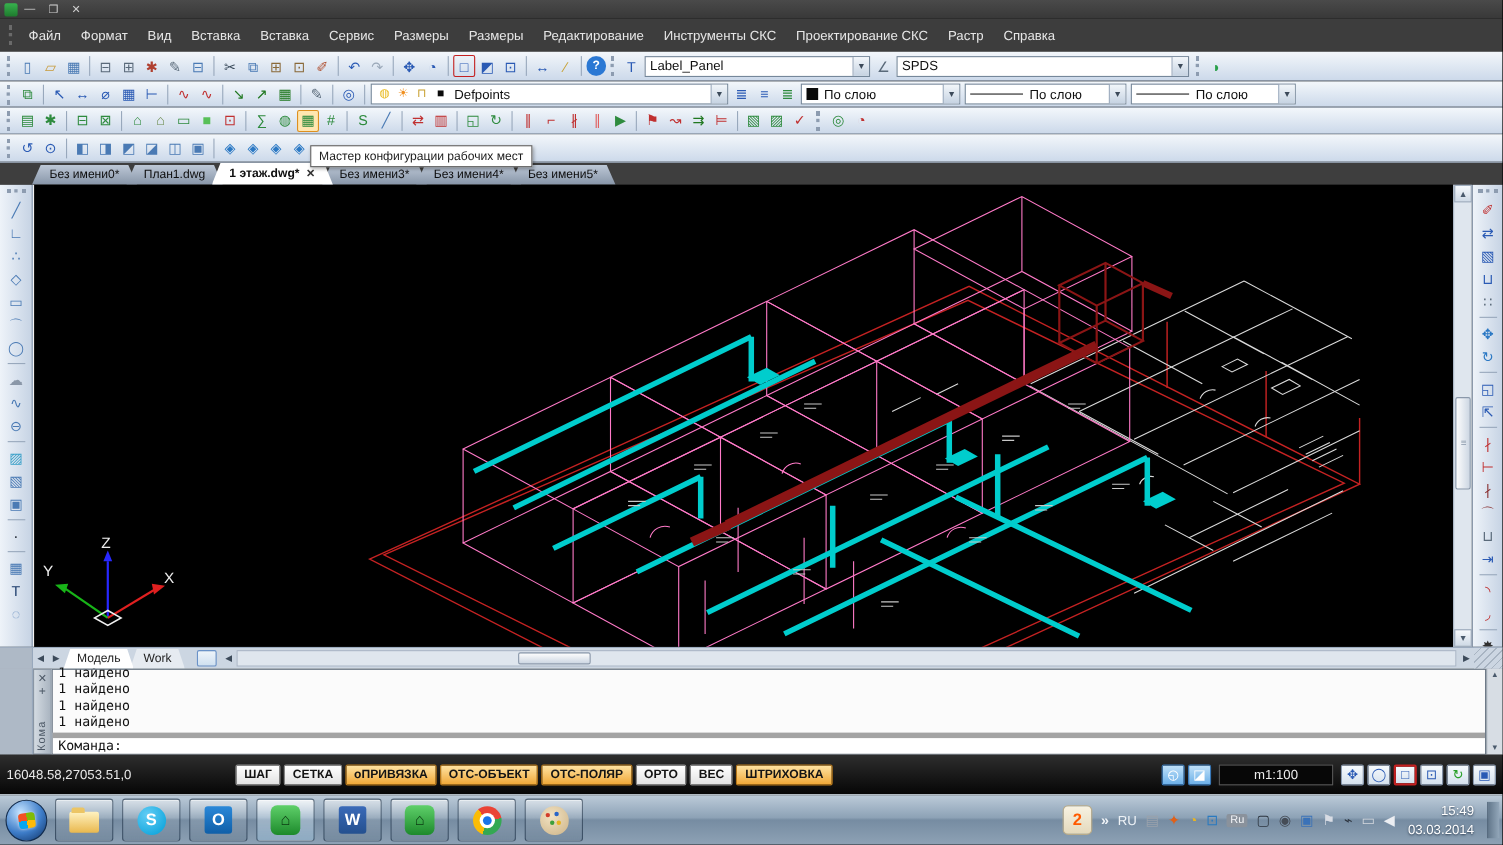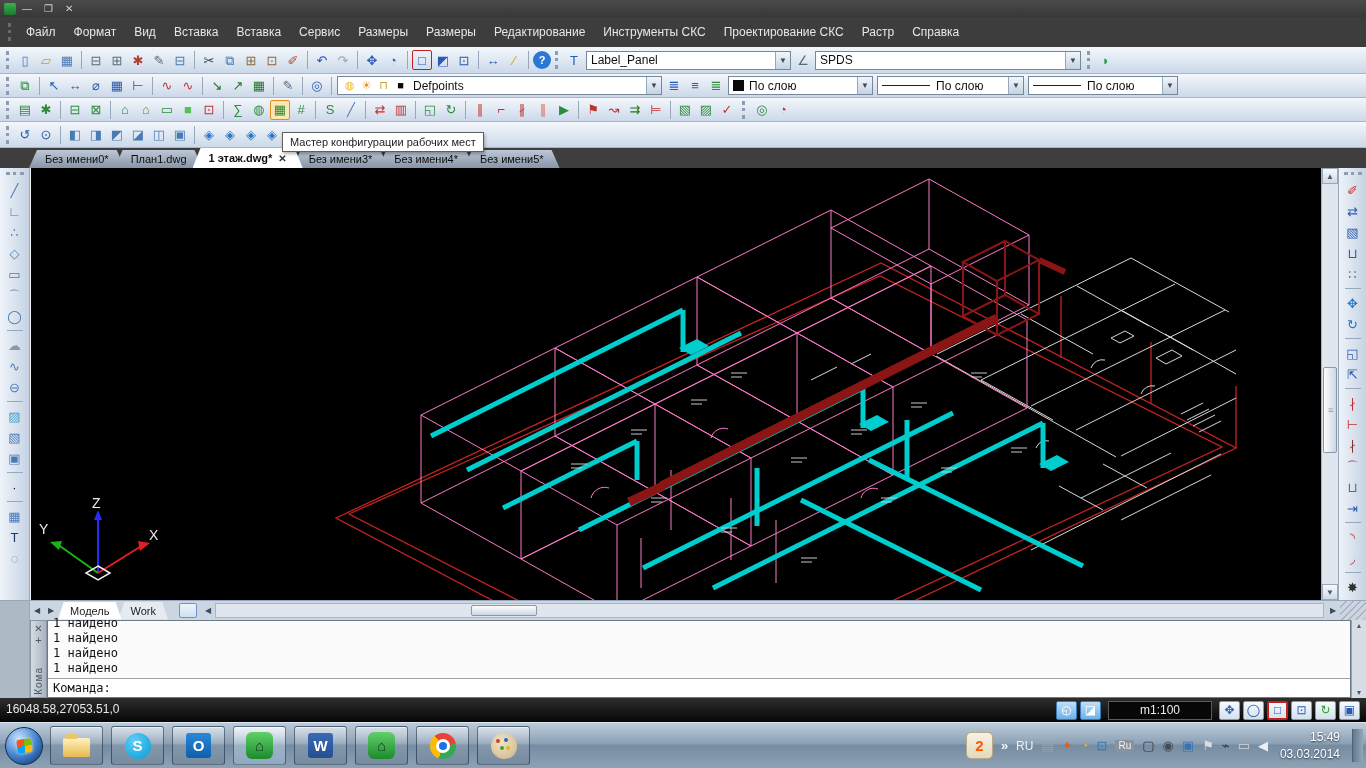--- a/index.html
+++ b/index.html
@@ -65,25 +65,25 @@
   .hthumb{position:absolute;top:1px;bottom:1px;left:23%;width:66px;background:linear-gradient(#fdfdfd,#cdd7e3);border:1px solid #8a98aa;border-radius:2px}
   .corner-grip{width:26px;align-self:stretch;background:repeating-linear-gradient(135deg,#ccd6e2 0 4px,#a8b4c2 4px 5px)}
 
   
   .cmd{height:78px;display:flex;background:#b2bcc8;flex:0 0 auto}
   .cmd-left{width:30px;background:#aeb9c6;border-right:1px solid #98a8bc}
   .cmd-strip{width:17px;background:linear-gradient(90deg,#d4dbe2,#a9b4c0);border:1px solid #8a96a4;display:flex;flex-direction:column;align-items:center;padding:2px 0;color:#4c5866}
   .cmd-strip .vlabel{writing-mode:vertical-rl;transform:rotate(180deg);font-size:10px;margin-top:auto;letter-spacing:1px}
   .cmd-main{flex:1;display:flex;flex-direction:column;background:#fbfbfb;border:1px solid #6e7a88;min-width:0}
   .cmd-hist{flex:1;overflow:hidden;font-family:"DejaVu Sans Mono",monospace;font-size:12px;line-height:15px;color:#111;padding-left:5px;margin-top:-5px}
-  .cmd-input{height:19px;border-top:1px solid #a3a3a3;background:#fff;font-family:"DejaVu Sans Mono",monospace;font-size:12px;color:#111;display:flex;align-items:center;padding-left:5px}
+  .cmd-input{height:19px;border-top:5px solid #a3a3a3;background:#fff;font-family:"DejaVu Sans Mono",monospace;font-size:12px;color:#111;display:flex;align-items:center;padding-left:5px}
   .cmd-scroll{width:15px;background:#d7dde4;border-left:1px solid #98a2ac;display:flex;flex-direction:column;justify-content:space-between;align-items:center;font-size:7px;color:#4a5a6c;padding:2px 0}
 
   
-  .statusbar{height:24px;background:linear-gradient(#2e2e2e,#060606);display:flex;padding:4px 6px;gap:3px;color:#e8e8e8;flex:0 0 auto}
+  .statusbar{height:36px;background:linear-gradient(#2e2e2e,#060606);display:flex;align-items:center;padding:4px 6px;gap:3px;color:#e8e8e8;flex:0 0 auto}
   .coords{width:205px;font-size:12px}
   .toggle{height:19px;padding:0 7px;font-size:11px;font-weight:bold;color:#141414;display:flex;align-items:center;border-radius:2px;white-space:nowrap}
   .toggle.on{background:linear-gradient(#ffe3a2,#f0a838);border:1px solid #b87818}
   .toggle.off{background:linear-gradient(#ffffff,#e2e2e2);border:1px solid #8e8e8e}
   .sb-right{margin-left:auto;display:flex;align-items:center;gap:3px}
   .sb-btn{width:21px;height:19px;display:flex;align-items:center;justify-content:center;font-size:12px;background:linear-gradient(#f6fafd,#d5e1ed);border:1px solid #8a9ab0;border-radius:2px;color:#2a5ab4}
   .sb-btn.active{background:linear-gradient(#bfe0f8,#6cb0e8);border-color:#3878b8;color:#fff}
   .sb-btn.redbd{border:2px solid #c42020}
   .scale-box{width:104px;height:19px;background:#070707;border:1px solid #5a5a5a;color:#ececec;display:flex;align-items:center;justify-content:center;font-size:12px;margin:0 4px}
 
@@ -520,20 +520,30 @@
       <div class="cmd-input">Команда:</div>
     </div>
     <div class="cmd-scroll">
         <span>▲</span>
         <span>▼</span>
       </div>
   </div>
 
   <div class="statusbar">
     <span class="coords">16048.58,27053.51,0</span>
+    <span style="display:flex;gap:3px">
+        <span class="toggle off">ШАГ</span>
+        <span class="toggle off">СЕТКА</span>
+        <span class="toggle on">оПРИВЯЗКА</span>
+        <span class="toggle on">ОТС-ОБЪЕКТ</span>
+        <span class="toggle on">ОТС-ПОЛЯР</span>
+        <span class="toggle off">ОРТО</span>
+        <span class="toggle off">ВЕС</span>
+        <span class="toggle on">ШТРИХОВКА</span>
+      </span>
     <span class="sb-right">
       <span style="display:flex;gap:3px">
           <span class="sb-btn active">◵</span>
           <span class="sb-btn active">◪</span>
         </span>
       <span class="scale-box">m1:100</span>
       <span style="display:flex;gap:3px">
           <span class="sb-btn">✥</span>
           <span class="sb-btn">◯</span>
           <span class="sb-btn redbd">□</span>

